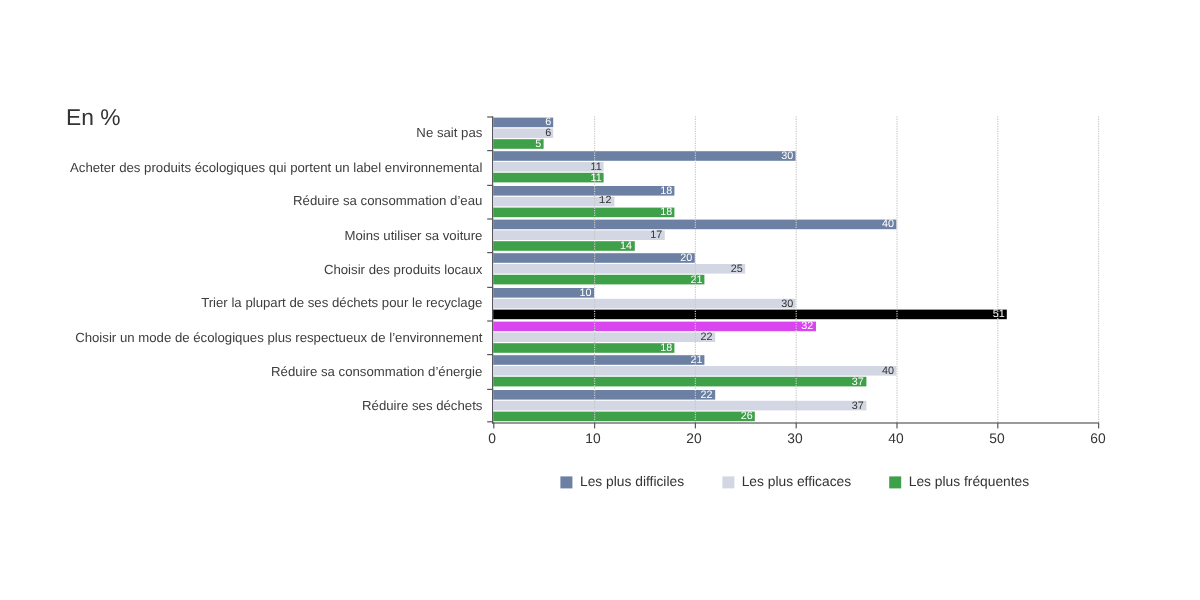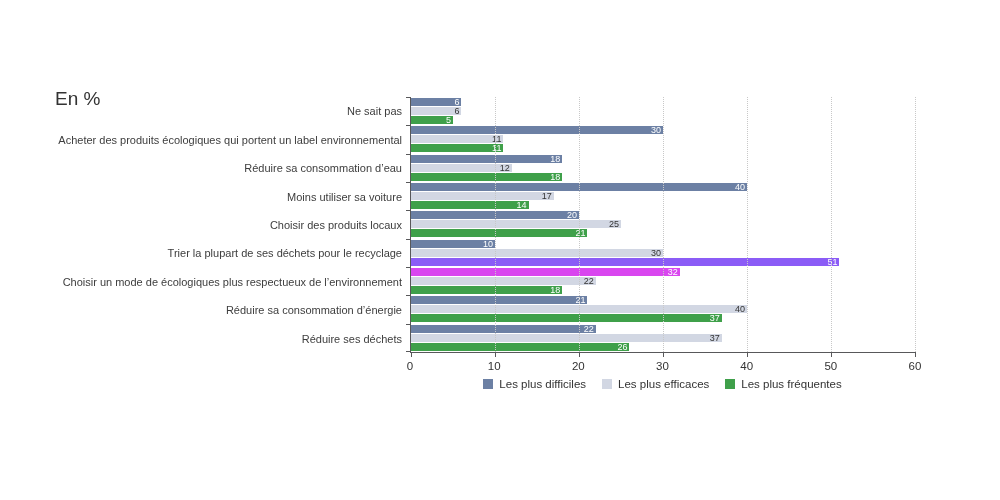--- a/index.html
+++ b/index.html
@@ -102,26 +102,26 @@
     position: absolute;
     top: 6px;
     transform: translateX(-50%);
     font-size: 11.5px;
     color: #333333;
   }
 
   .legend {
     position: absolute;
     left: 410px;
-    top: 378px;
+    top: 396px;
     width: 505px;
     display: flex;
     justify-content: center;
     align-items: center;
-    gap: 16px;
+    gap: 32px;
   }
   .legend-item { display: flex; align-items: center; gap: 6px; }
   .legend-swatch { width: 10px; height: 10px; }
   .legend-label { font-size: 11.5px; color: #333333; white-space: nowrap; }
 </style>
 </head>
 <body>
 
 <div class="canvas">
   <div class="unit-label">En %</div>
@@ -158,21 +158,21 @@
           </div>
           <div class="bar" style="width: 18.3333%; background: rgb(63, 160, 74);">
             <span class="val" style="color: rgb(255, 255, 255);">11</span>
           </div>
         </div>
         <div class="group">
           <div class="bar" style="width: 30%; background: rgb(108, 128, 164);">
             <span class="val" style="color: rgb(255, 255, 255);">18</span>
           </div>
           <div class="bar" style="width: 20%; background: rgb(210, 215, 227);">
-            <span class="val" style="color: rgb(51, 51, 51);">12</span>
+            <span class="val" style="color: rgb(51, 51, 51); font-family: Liberation Mono, monospace;">12</span>
           </div>
           <div class="bar" style="width: 30%; background: rgb(63, 160, 74);">
             <span class="val" style="color: rgb(255, 255, 255);">18</span>
           </div>
         </div>
         <div class="group">
           <div class="bar" style="width: 66.6667%; background: rgb(108, 128, 164);">
             <span class="val" style="color: rgb(255, 255, 255);">40</span>
           </div>
           <div class="bar" style="width: 28.3333%; background: rgb(210, 215, 227);">
@@ -193,21 +193,21 @@
             <span class="val" style="color: rgb(255, 255, 255);">21</span>
           </div>
         </div>
         <div class="group">
           <div class="bar" style="width: 16.6667%; background: rgb(108, 128, 164);">
             <span class="val" style="color: rgb(255, 255, 255);">10</span>
           </div>
           <div class="bar" style="width: 50%; background: rgb(210, 215, 227);">
             <span class="val" style="color: rgb(51, 51, 51);">30</span>
           </div>
-          <div class="bar" style="width: 85%; background: #8b5cf6;">
+          <div class="bar" style="width: 85%; background: #000000;">
             <span class="val" style="color: rgb(255, 255, 255);">51</span>
           </div>
         </div>
         <div class="group">
           <div class="bar" style="width: 53.3333%; background: #d946ef;">
             <span class="val" style="color: rgb(255, 255, 255);">32</span>
           </div>
           <div class="bar" style="width: 36.6667%; background: rgb(210, 215, 227);">
             <span class="val" style="color: rgb(51, 51, 51);">22</span>
           </div>

